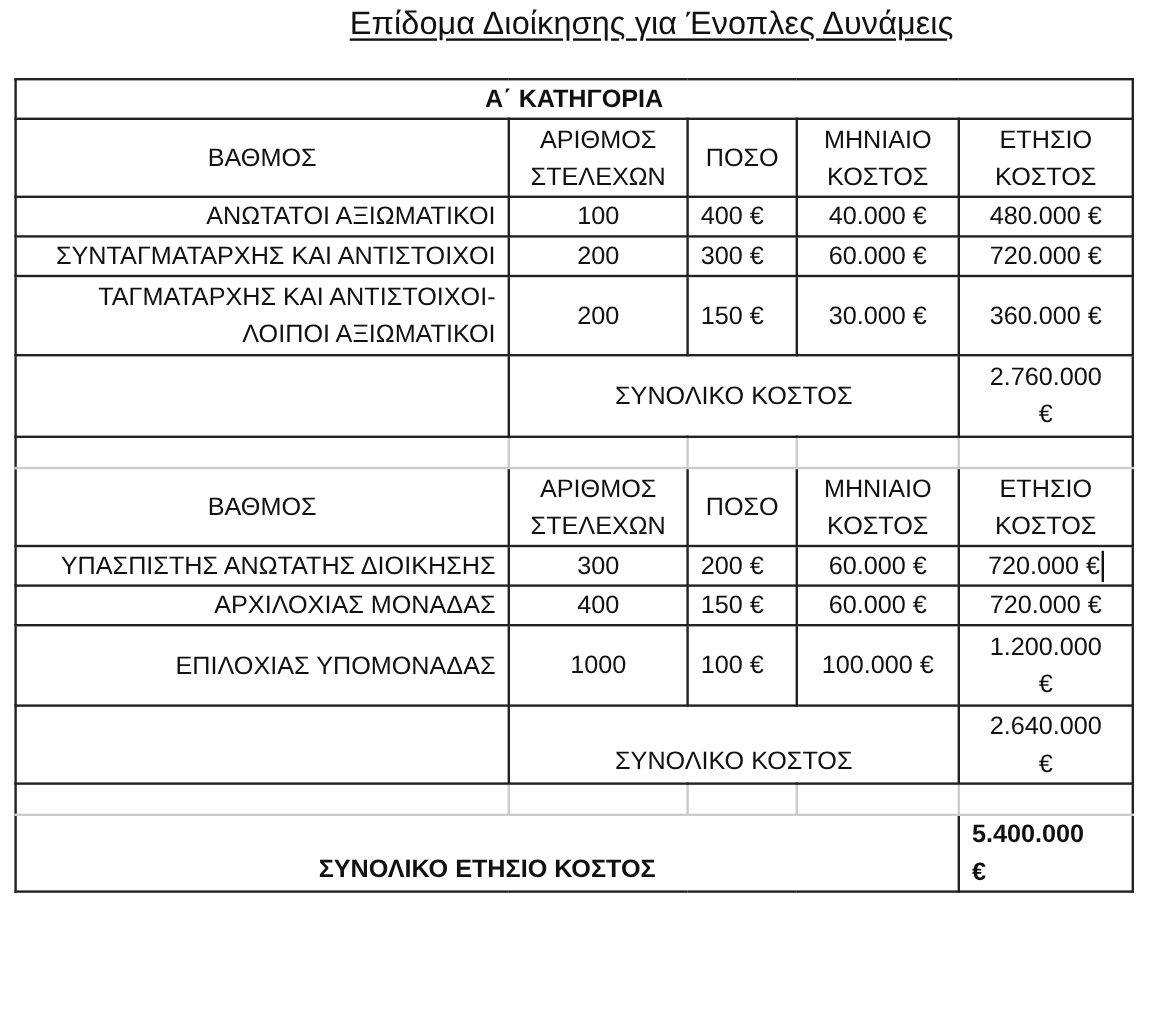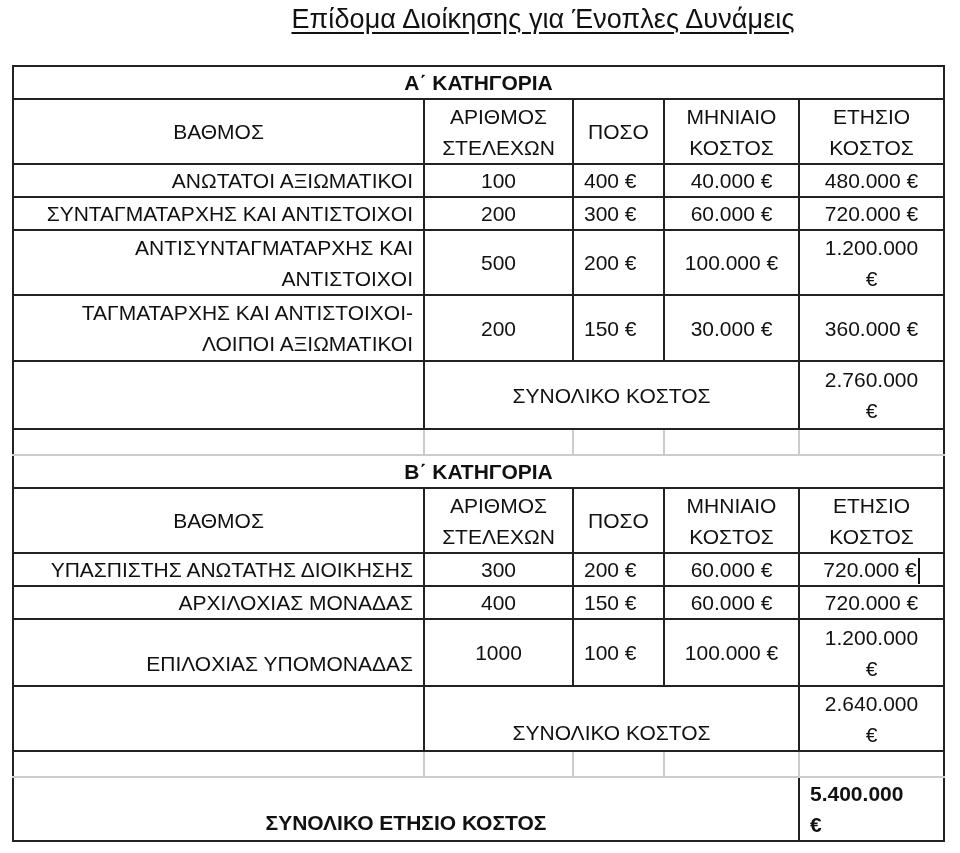--- a/index.html
+++ b/index.html
@@ -57,27 +57,20 @@
     <td class="c">40.000 €</td>
     <td class="c">480.000 €</td>
   </tr>
   <tr>
     <td class="l">ΣΥΝΤΑΓΜΑΤΑΡΧΗΣ ΚΑΙ ΑΝΤΙΣΤΟΙΧΟΙ</td>
     <td class="c">200</td>
     <td class="r">300 €</td>
     <td class="c">60.000 €</td>
     <td class="c">720.000 €</td>
   </tr>
-  <tr style="height:65px">
-    <td class="l"><span>ΑΝΤΙΣΥΝΤΑΓΜΑΤΑΡΧΗΣ ΚΑΙ</span><br><span>ΑΝΤΙΣΤΟΙΧΟΙ</span></td>
-    <td class="c">500</td>
-    <td class="r">200 €</td>
-    <td class="c">100.000 €</td>
-    <td class="c"><span>1.200.000</span><br><span>€</span></td>
-  </tr>
   <tr style="height:66px">
     <td class="l"><span>ΤΑΓΜΑΤΑΡΧΗΣ ΚΑΙ ΑΝΤΙΣΤΟΙΧΟΙ-</span><br><span>ΛΟΙΠΟΙ ΑΞΙΩΜΑΤΙΚΟΙ</span></td>
     <td class="c">200</td>
     <td class="r">150 €</td>
     <td class="c">30.000 €</td>
     <td class="c">360.000 €</td>
   </tr>
   <tr style="height:68px">
     <td></td>
     <td colspan="3" class="c">ΣΥΝΟΛΙΚΟ ΚΟΣΤΟΣ</td>
@@ -85,23 +78,20 @@
   </tr>
 
   <tr class="spacer">
     <td></td>
         <td></td>
         <td></td>
         <td></td>
         <td></td>
   </tr>
 
-  <tr class="after-spacer">
-    <td colspan="5" class="cat">Β΄ ΚΑΤΗΓΟΡΙΑ</td>
-  </tr>
   <tr style="height:65px">
     <td class="c">ΒΑΘΜΟΣ</td>
     <td class="c"><span>ΑΡΙΘΜΟΣ</span><br><span>ΣΤΕΛΕΧΩΝ</span></td>
     <td class="c" style="padding:0">ΠΟΣΟ</td>
     <td class="c"><span>ΜΗΝΙΑΙΟ</span><br><span>ΚΟΣΤΟΣ</span></td>
     <td class="c"><span>ΕΤΗΣΙΟ</span><br><span>ΚΟΣΤΟΣ</span></td>
   </tr>
 
   <tr>
     <td class="l">ΥΠΑΣΠΙΣΤΗΣ ΑΝΩΤΑΤΗΣ ΔΙΟΙΚΗΣΗΣ</td>
@@ -111,21 +101,21 @@
     <td class="c"><span>720.000 €</span><span class="caret"></span></td>
   </tr>
   <tr>
     <td class="l">ΑΡΧΙΛΟΧΙΑΣ ΜΟΝΑΔΑΣ</td>
     <td class="c">400</td>
     <td class="r">150 €</td>
     <td class="c">60.000 €</td>
     <td class="c">720.000 €</td>
   </tr>
   <tr style="height:67px">
-    <td class="l" style="vertical-align:bottom; padding-bottom:6px">ΕΠΙΛΟΧΙΑΣ ΥΠΟΜΟΝΑΔΑΣ</td>
+    <td class="l" style="vertical-align:bottom; padding-bottom:16px">ΕΠΙΛΟΧΙΑΣ ΥΠΟΜΟΝΑΔΑΣ</td>
     <td class="c">1000</td>
     <td class="r">100 €</td>
     <td class="c">100.000 €</td>
     <td class="c"><span>1.200.000</span><br><span>€</span></td>
   </tr>
   <tr style="height:65px">
     <td></td>
     <td colspan="3" class="c" style="vertical-align:bottom; padding-bottom:2px">ΣΥΝΟΛΙΚΟ ΚΟΣΤΟΣ</td>
     <td class="c"><span>2.640.000</span><br><span>€</span></td>
   </tr>

